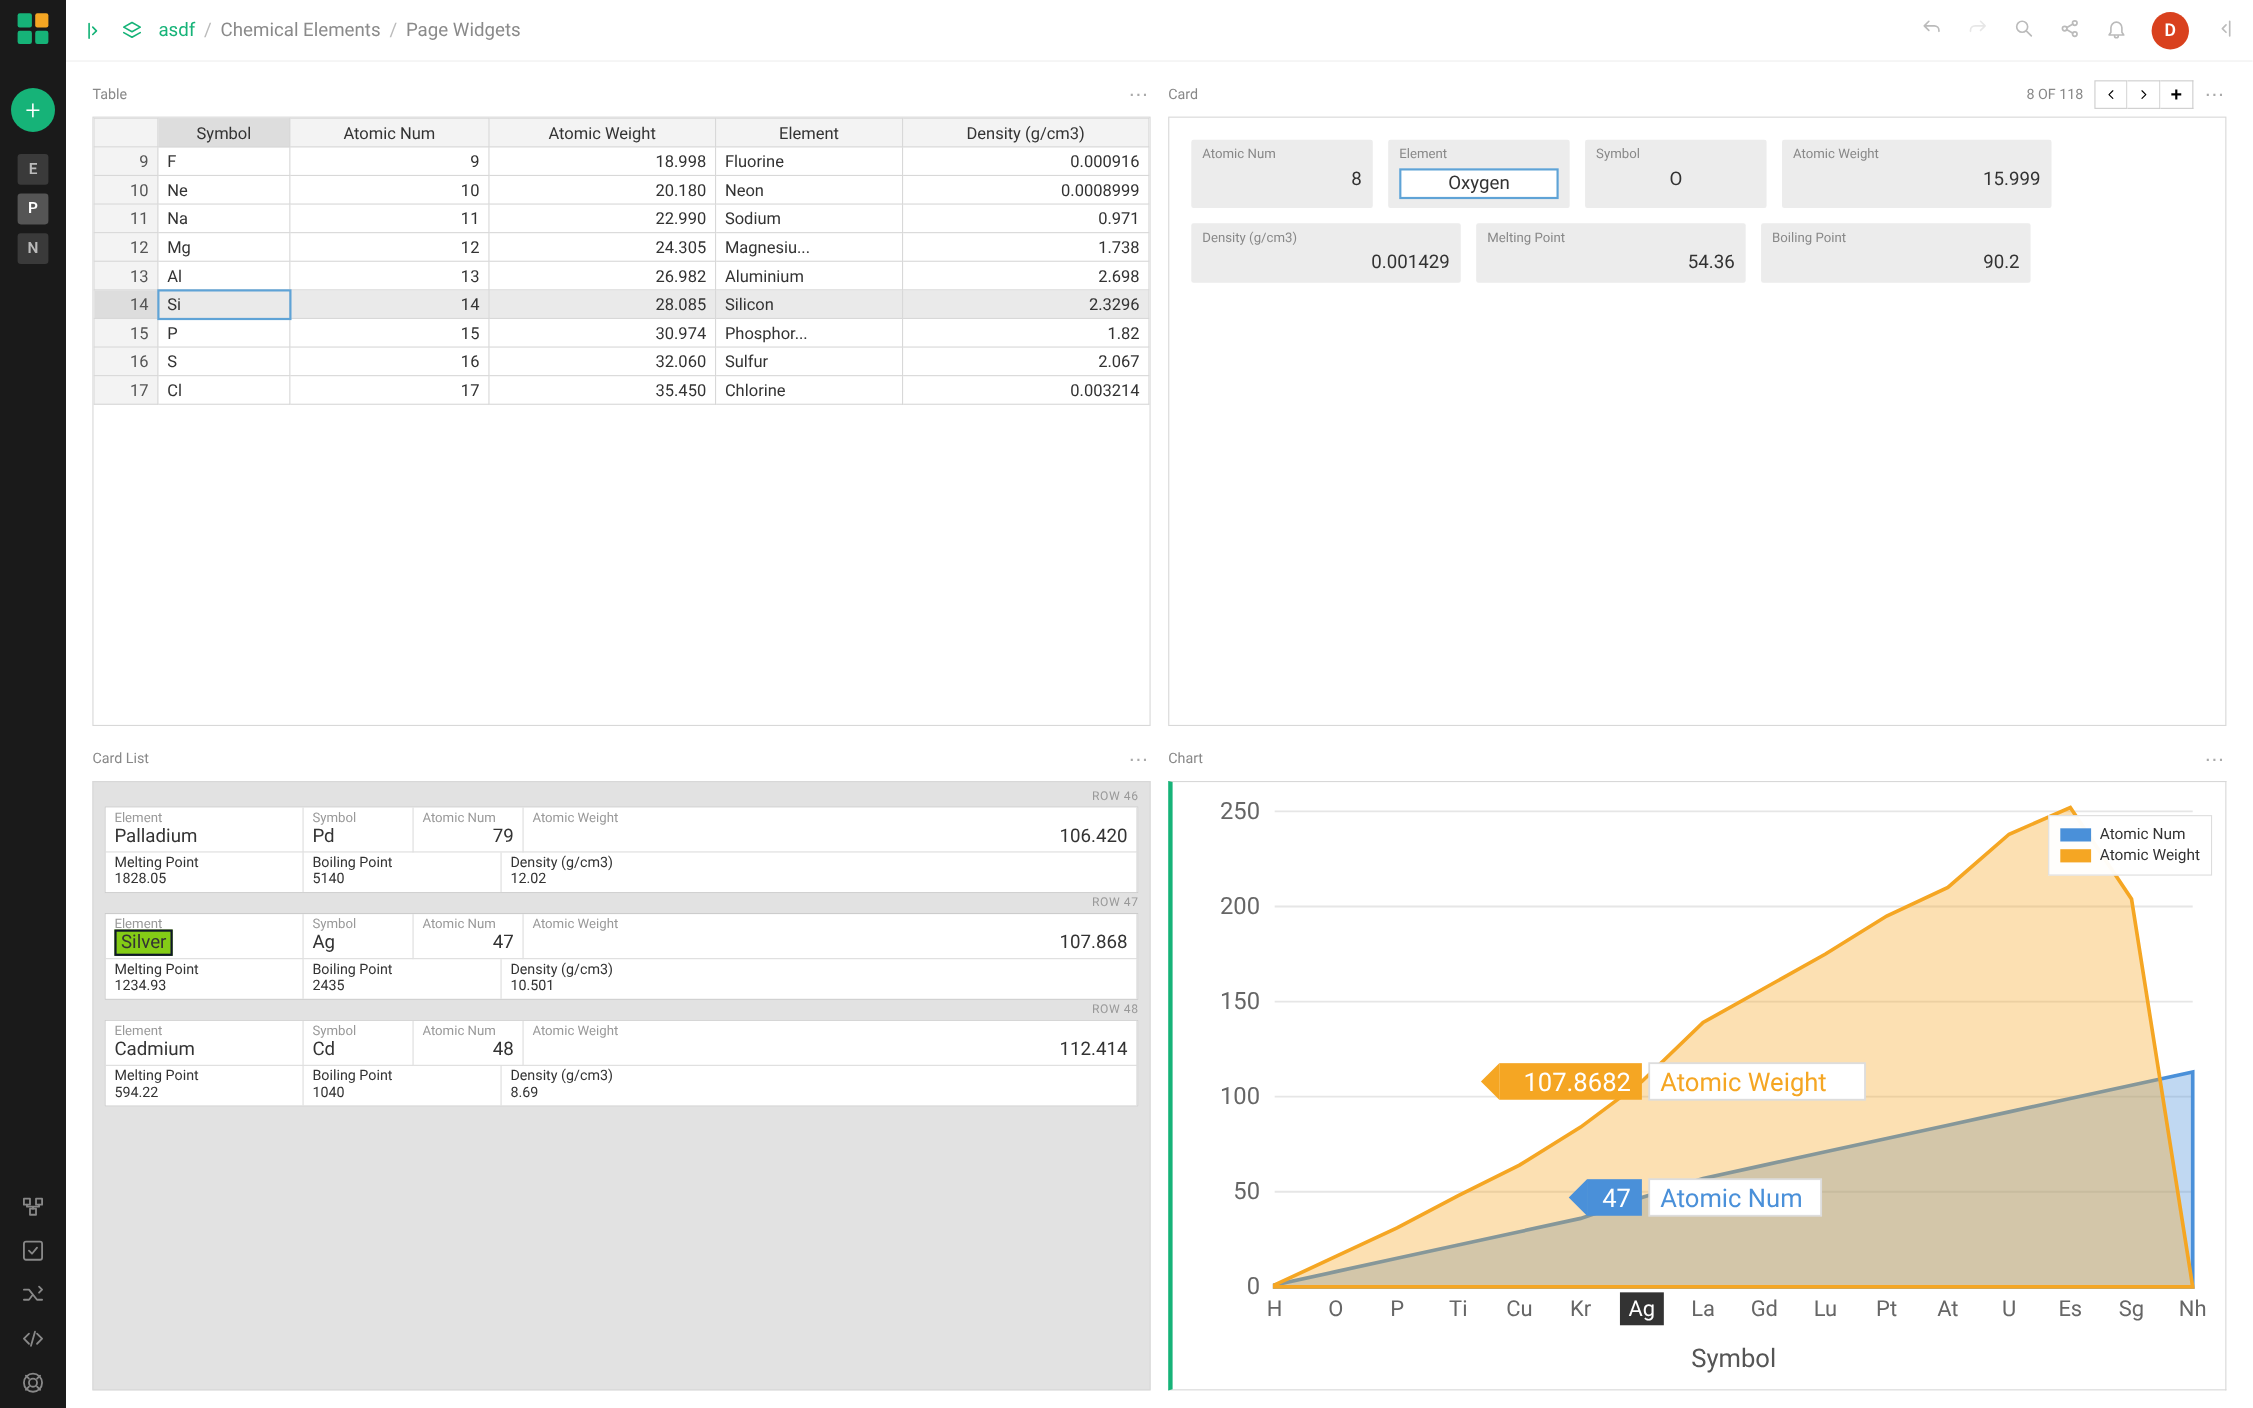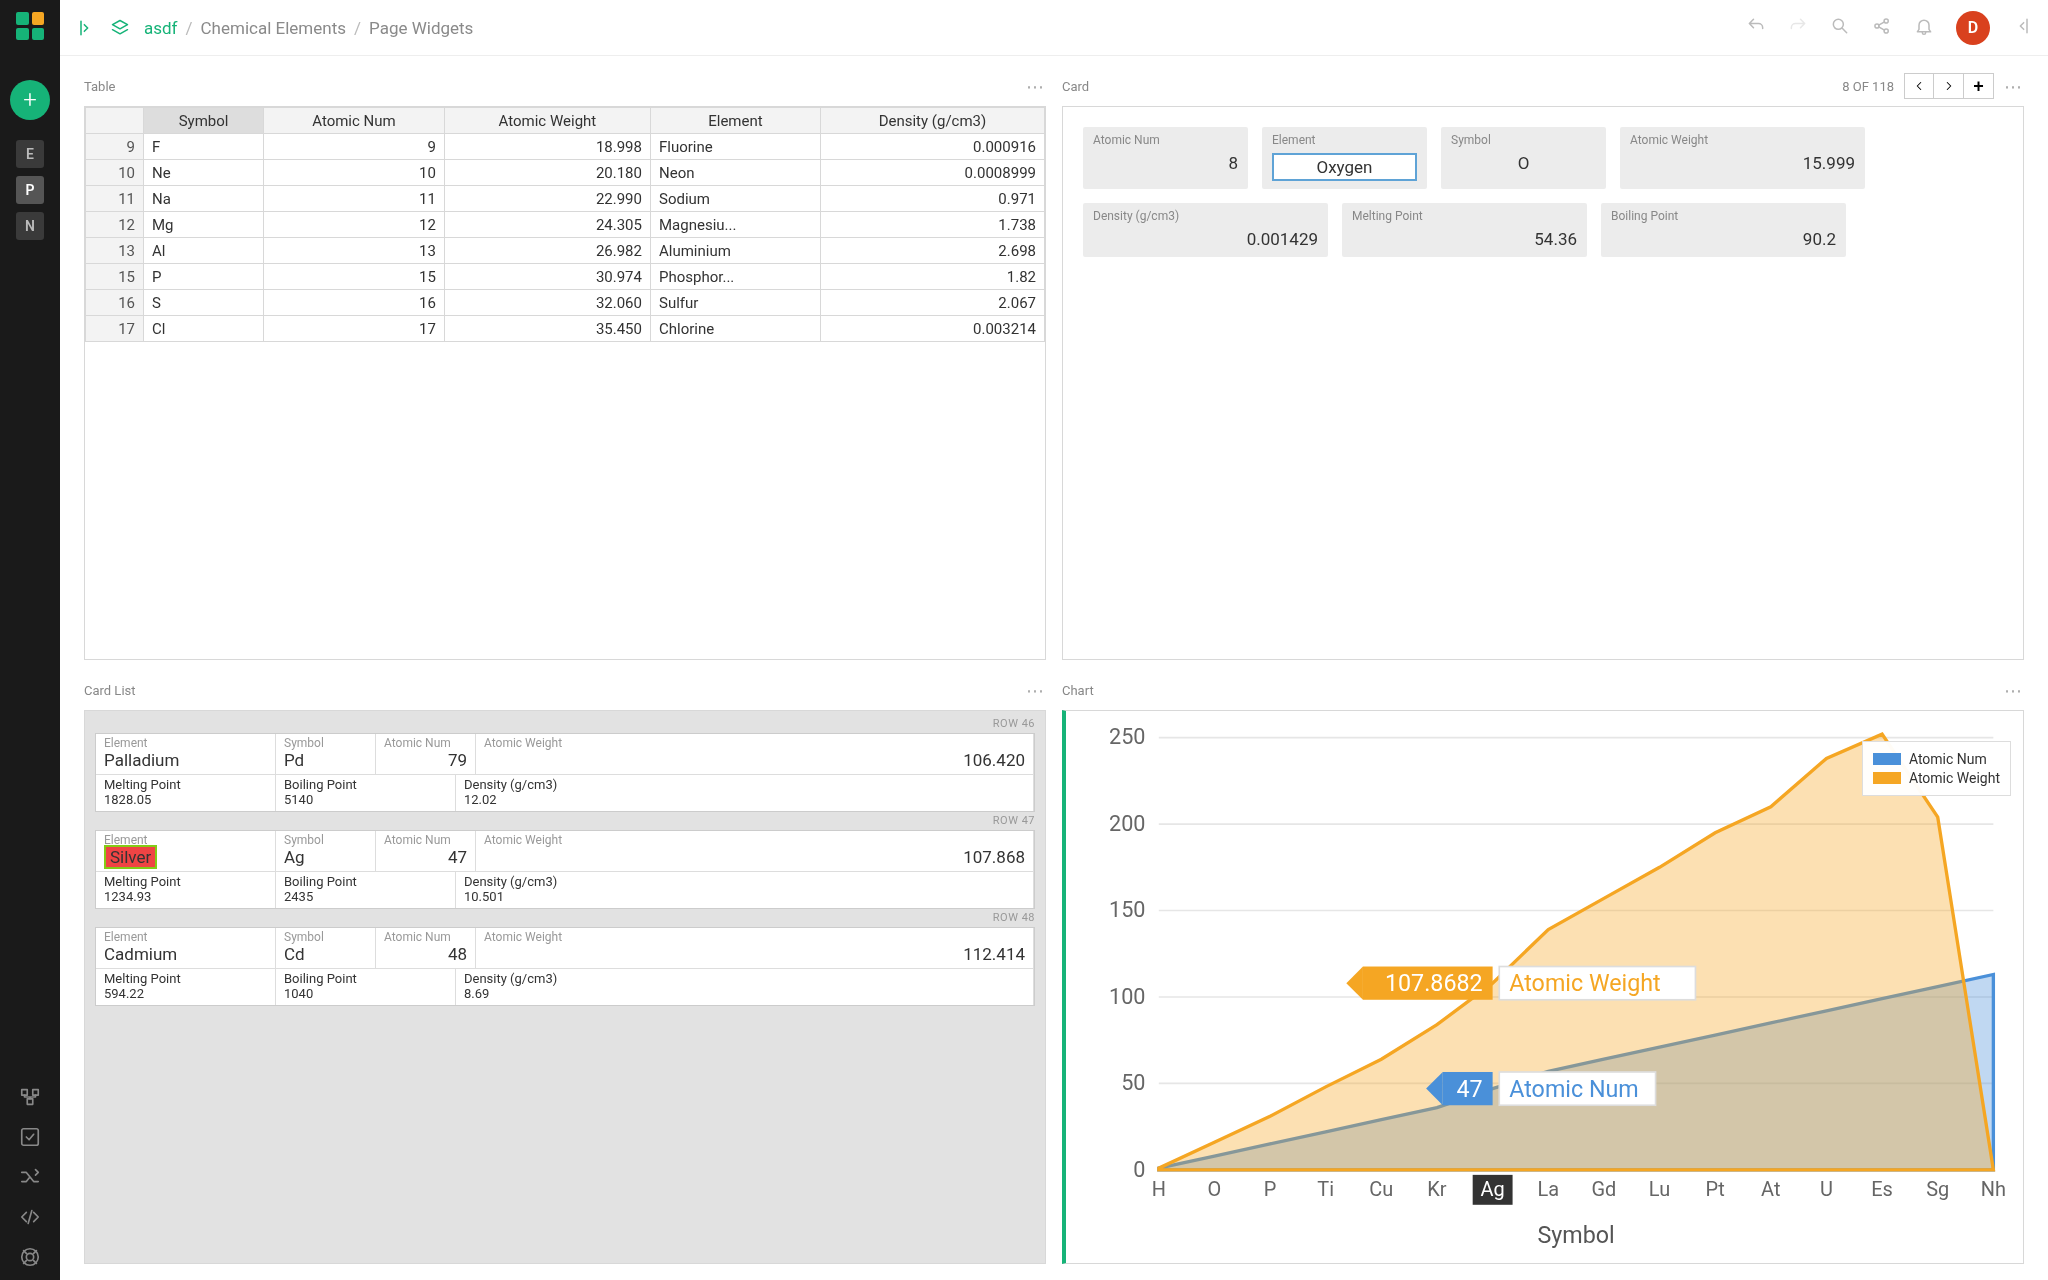--- a/index.html
+++ b/index.html
@@ -115,21 +115,21 @@
   .cardlist-box { background:#e2e2e2; padding:4px 6px; overflow:auto;}
   .cl-row { background:#fff; border:1px solid #ccc; margin:6px 4px; position:relative;}
   .cl-rowtag { position:absolute; top:-16px; right:4px; font-size:11px; color:#999; letter-spacing:0.5px;}
   .cl-grid { display:grid; grid-template-columns: 180px 100px 100px 1fr; }
   .cl-grid > div { border-right:1px solid #ddd; border-bottom:1px solid #ddd; padding:2px 8px 4px 8px;}
   .cl-grid .lab { font-size:12px; color:#999; }
   .cl-grid .val { font-size:17px; }
   .cl-grid .val.r { text-align:right;}
   .cl-grid2 { display:grid; grid-template-columns: 180px 180px 1fr; }
   .cl-grid2 > div { border-right:1px solid #ddd; padding:2px 8px 4px 8px;}
-  .cl-sel { border:2px solid #84cc16; padding:0 4px; background:#ef4444;}
+  .cl-sel { border:2px solid #0f172a; padding:0 4px; background:#84cc16;}
   
   .chart-wrap { border-left:4px solid #16b378; padding:10px 8px; height:100%; position:relative;}
   svg.chart { width:100%; height:100%; }
   .legend-box { position:absolute; right:12px; top:30px; background:rgba(255,255,255,0.96); border:1px solid #ddd; padding:6px 10px; font-size:14px;}
   .legend-row { display:flex; align-items:center; gap:8px; margin:3px 0;}
   .swatch { width:28px; height:12px; }
   
   svg.ic { width:20px; height:20px; stroke:currentColor; fill:none; stroke-width:1.8; stroke-linecap:round; stroke-linejoin:round;}
 </style>
 </head>
@@ -282,20 +282,28 @@
                   <td>Magnesiu...</td>
                   <td class="num">1.738</td>
                 </tr>
                 <tr>
                   <td class="rowhead">13</td>
                   <td>Al</td>
                   <td class="num">13</td>
                   <td class="num">26.982</td>
                   <td>Aluminium</td>
                   <td class="num">2.698</td>
+                </tr>
+                <tr class="selrow">
+                  <td class="rowhead sel">14</td>
+                  <td class="selcell">Si</td>
+                  <td class="num">14</td>
+                  <td class="num">28.085</td>
+                  <td>Silicon</td>
+                  <td class="num">2.3296</td>
                 </tr>
                 <tr>
                   <td class="rowhead">15</td>
                   <td>P</td>
                   <td class="num">15</td>
                   <td class="num">30.974</td>
                   <td>Phosphor...</td>
                   <td class="num">1.82</td>
                 </tr>
                 <tr>

